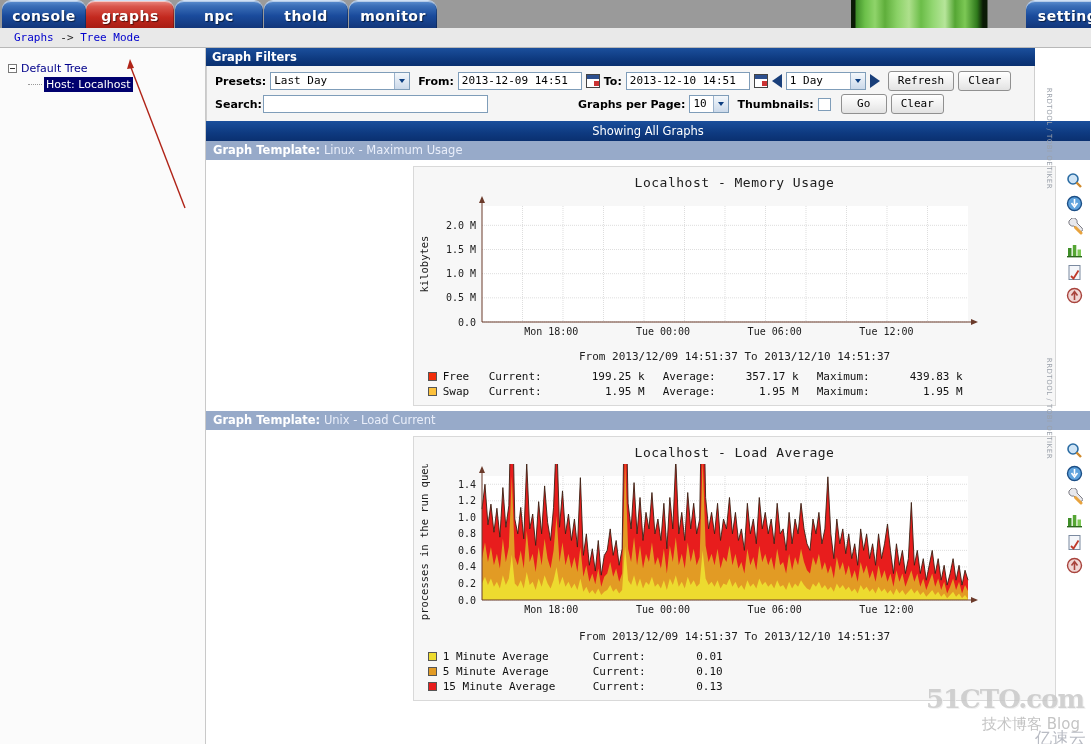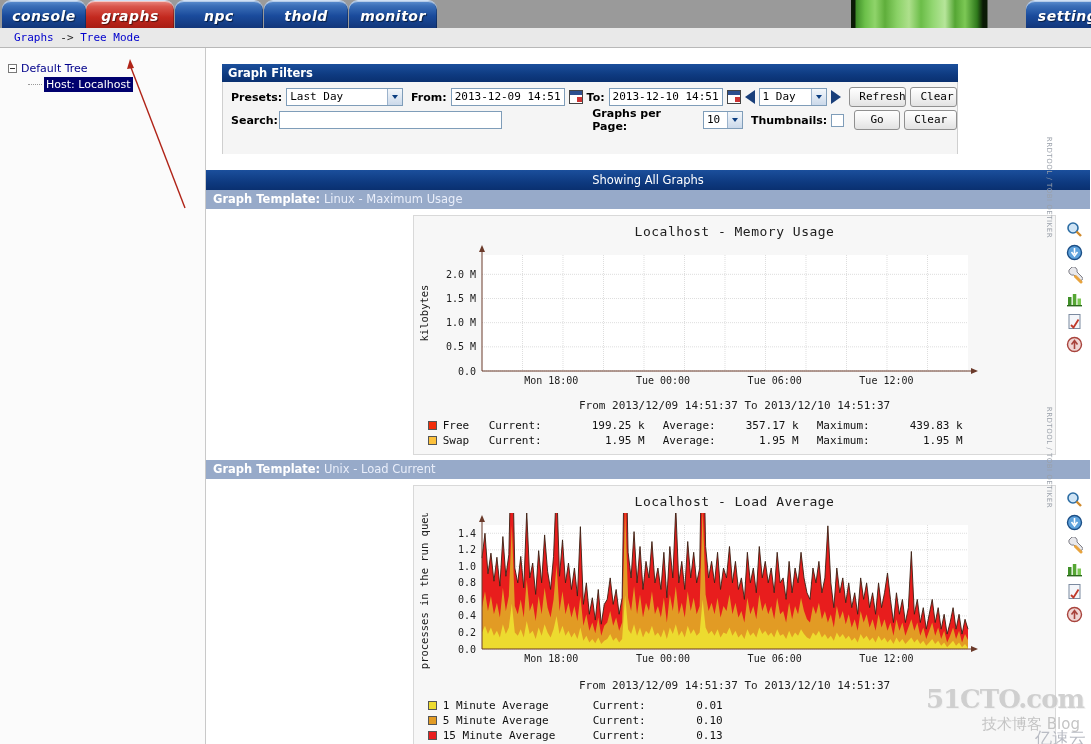--- a/index.html
+++ b/index.html
@@ -39,21 +39,20 @@
     font-family: "DejaVu Sans", sans-serif;
     font-weight: bold;
     font-size: 14px;
     letter-spacing: 0.5px;
     text-align: center;
     line-height: 30px;
     text-shadow: 1px 1px 1px rgba(0,0,0,.55);
     cursor: pointer;
     box-shadow: inset 0 1px 0 rgba(255,255,255,.55), inset -1px 0 0 rgba(0,0,0,.25);
     border-top: 1px solid #cfe0f5;
-    font-style: italic;
   }
   .tab.blue {
     background: linear-gradient(180deg, #5d8fd0 0%, #3b6fb8 18%, #1a4b9c 55%, #12367a 100%);
   }
   .tab.red {
     background: linear-gradient(180deg, #e98a82 0%, #d9564c 20%, #c3291f 60%, #a81d14 100%);
   }
   .tab.right {
     border-radius: 9px 9px 0 0;
   }
@@ -95,31 +94,31 @@
   .dotstub { width: 14px; height: 1px; border-top: 1px dotted #999; margin-right: 2px; flex: none; }
   .treelink { color: #00008b; text-decoration: none; cursor: pointer; }
   .treelink.sel { background: #00006e; color: #ffffff; padding: 1px 2px; }
 
   
   #annot { position: absolute; left: 0; top: 0; pointer-events: none; }
 
   #content { width: 884px; height: 696px; background: #ffffff; position: relative; }
 
   
-  .panel { width: 736px; margin: 16px; }
+  .panel { width: 829px; margin: 0; }
   .panel-title {
     height: 18px; line-height: 18px;
     background: linear-gradient(180deg, #1b4f9c 0%, #0e3a80 60%, #0a3070 100%);
     color: #ffffff; font-weight: bold; font-size: 11.5px;
     padding-left: 6px;
   }
   .filterbody {
     background: #f5f5f5;
     border-left: 1px solid #cfcfcf; border-right: 1px solid #cfcfcf;
-    padding: 4px 0 22px 0;
+    padding: 4px 0 5px 0;
   }
   .frow { display: flex; align-items: center; height: 22px; padding-left: 8px; gap: 4px; }
   .flabel { font-weight: bold; color: #000; font-size: 11px; font-family: "DejaVu Sans", sans-serif; }
   .fsel {
     font-family: "DejaVu Sans Mono", monospace; font-size: 11px;
     height: 18px; border: 1px solid #7f9db9; background: #fff;
     padding: 0 18px 0 3px; line-height: 16px; position: relative; cursor: pointer;
     display: inline-block; white-space: nowrap;
   }
   .fsel .arrow {

